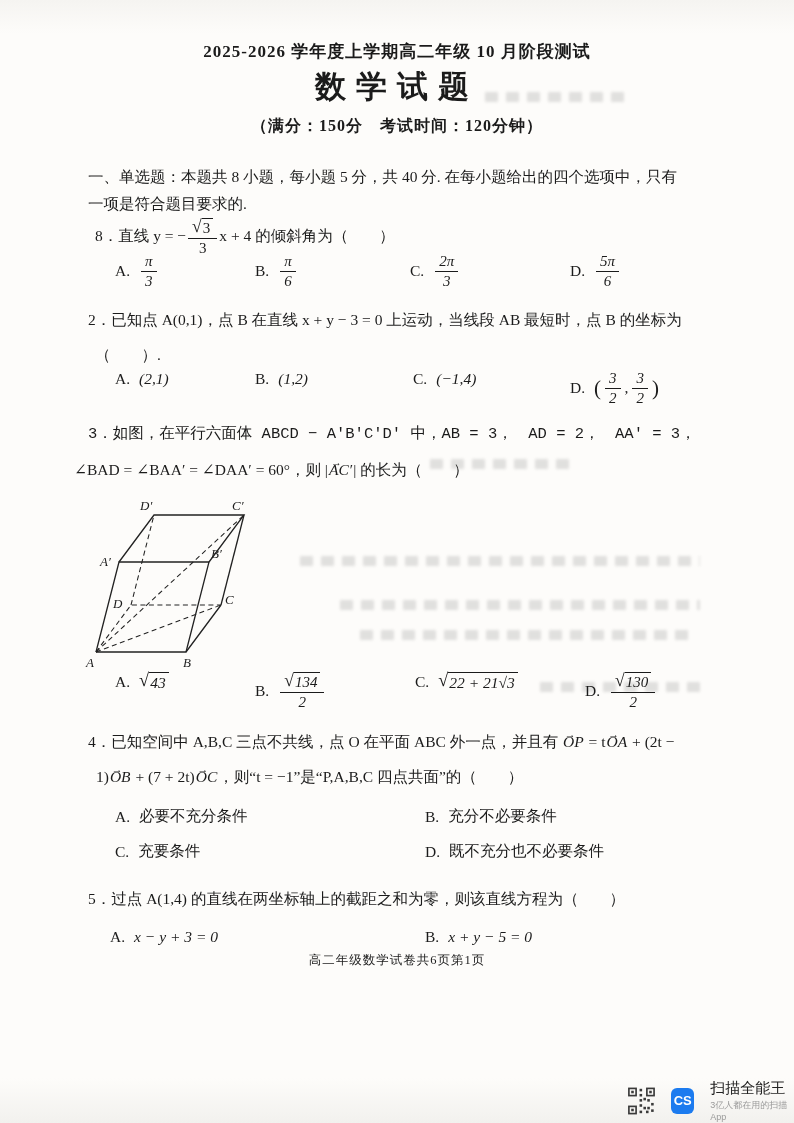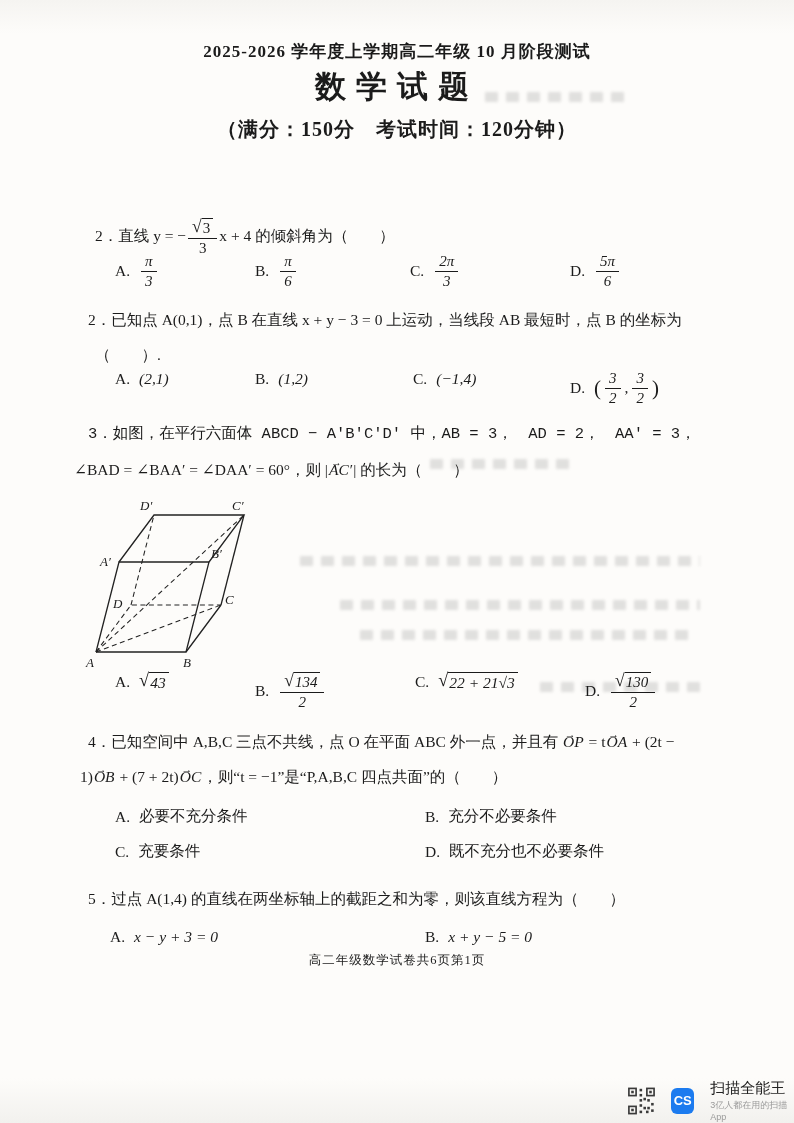--- a/index.html
+++ b/index.html
@@ -8,21 +8,21 @@
   .page {
     position: relative; width: 794px; height: 1123px; overflow: hidden;
     background: linear-gradient(180deg, #f5f4f1 0%, #fdfcfa 3%, #fdfcfa 96%, #f2f1ee 100%);
     font-family: "Liberation Serif", "DejaVu Serif", serif;
     color: #1b1b1b;
   }
   .abs { position: absolute; }
   .center { left: 0; width: 100%; text-align: center; }
   .header { top: 40px; font-size: 17px; font-weight: bold; letter-spacing: 1px; }
   .title  { top: 66px; font-size: 31px; font-weight: bold; letter-spacing: 10px; }
-  .meta   { top: 116px; font-size: 20px; font-weight: bold; letter-spacing: 1px; }
+  .meta   { top: 116px; font-size: 16px; font-weight: bold; letter-spacing: 1px; }
   .intro  { left: 88px; top: 163px; width: 645px; font-size: 15.5px; line-height: 27px; }
   .stem   { font-size: 15.5px; line-height: 24px; }
   .row    { left: 0; width: 794px; height: 46px; }
   .opt    { position: absolute; top: 0; display: inline-flex; align-items: center; gap: 9px; font-size: 15.5px; white-space: nowrap; }
   .group  { display: inline-flex; align-items: center; gap: 2px; }
   .it     { font-style: italic; }
   .frac { display: inline-flex; flex-direction: column; align-items: center; vertical-align: middle; line-height: 1.1; font-size: 15px; margin: 0 2px; }
   .frac .num { padding: 0 4px 1px; border-bottom: 1.4px solid #1b1b1b; display: inline-flex; align-items: flex-end; }
   .frac .den { padding-top: 1px; }
   .sqrt { display: inline-flex; align-items: flex-start; white-space: nowrap; }
@@ -53,23 +53,27 @@
   <div class="artifact" style="left:430px; top:459px; width:140px;"></div>
   <div class="artifact" style="left:300px; top:556px; width:400px;"></div>
   <div class="artifact" style="left:340px; top:600px; width:360px;"></div>
   <div class="artifact" style="left:360px; top:630px; width:330px;"></div>
   <div class="artifact" style="left:540px; top:682px; width:160px;"></div>
 
   <div class="abs center header">2025-2026 学年度上学期高二年级 10 月阶段测试</div>
   <div class="abs center title">数学试题</div>
   <div class="abs center meta">（满分：150分　考试时间：120分钟）</div>
 
+  <div class="abs intro">
+    <div>一、单选题：本题共 8 小题，每小题 5 分，共 40 分. 在每小题给出的四个选项中，只有</div>
+    <div>一项是符合题目要求的.</div>
+  </div>
 
   <div class="abs stem" style="left:95px; top:218px;">
-    <span>2．直线 y = −</span><span class="frac">
+    <span>8．直线 y = −</span><span class="frac">
         <span class="num">
           <span class="sqrt">
             <span class="rad">3</span>
           </span>
         </span>
         <span class="den">3</span>
       </span><span>x + 4 的倾斜角为（　　）</span>
   </div>
   <div class="abs row" style="top:253px;">
     <span class="opt" style="left:115px">
@@ -198,21 +202,21 @@
             </span>
           </span>
           <span class="den">2</span>
         </span>
     </span>
   </div>
 
   <div class="abs stem" style="left:88px; top:730px;">
     <span>4．已知空间中 A,B,C 三点不共线，点 O 在平面 ABC 外一点，并且有 </span><span class="vec">OP</span><span> = t</span><span class="vec">OA</span><span> + (2t −</span>
   </div>
-  <div class="abs stem" style="left:80px; top:765px;">
+  <div class="abs stem" style="left:96px; top:765px;">
     <span>1)</span><span class="vec">OB</span><span> + (7 + 2t)</span><span class="vec">OC</span><span>，则“t = −1”是“P,A,B,C 四点共面”的（　　）</span>
   </div>
   <div class="abs row" style="top:806px; height:30px;">
     <span class="opt" style="left:115px">
       <span>A.</span>
       <span>必要不充分条件</span>
     </span>
     <span class="opt" style="left:425px">
       <span>B.</span>
       <span>充分不必要条件</span>

